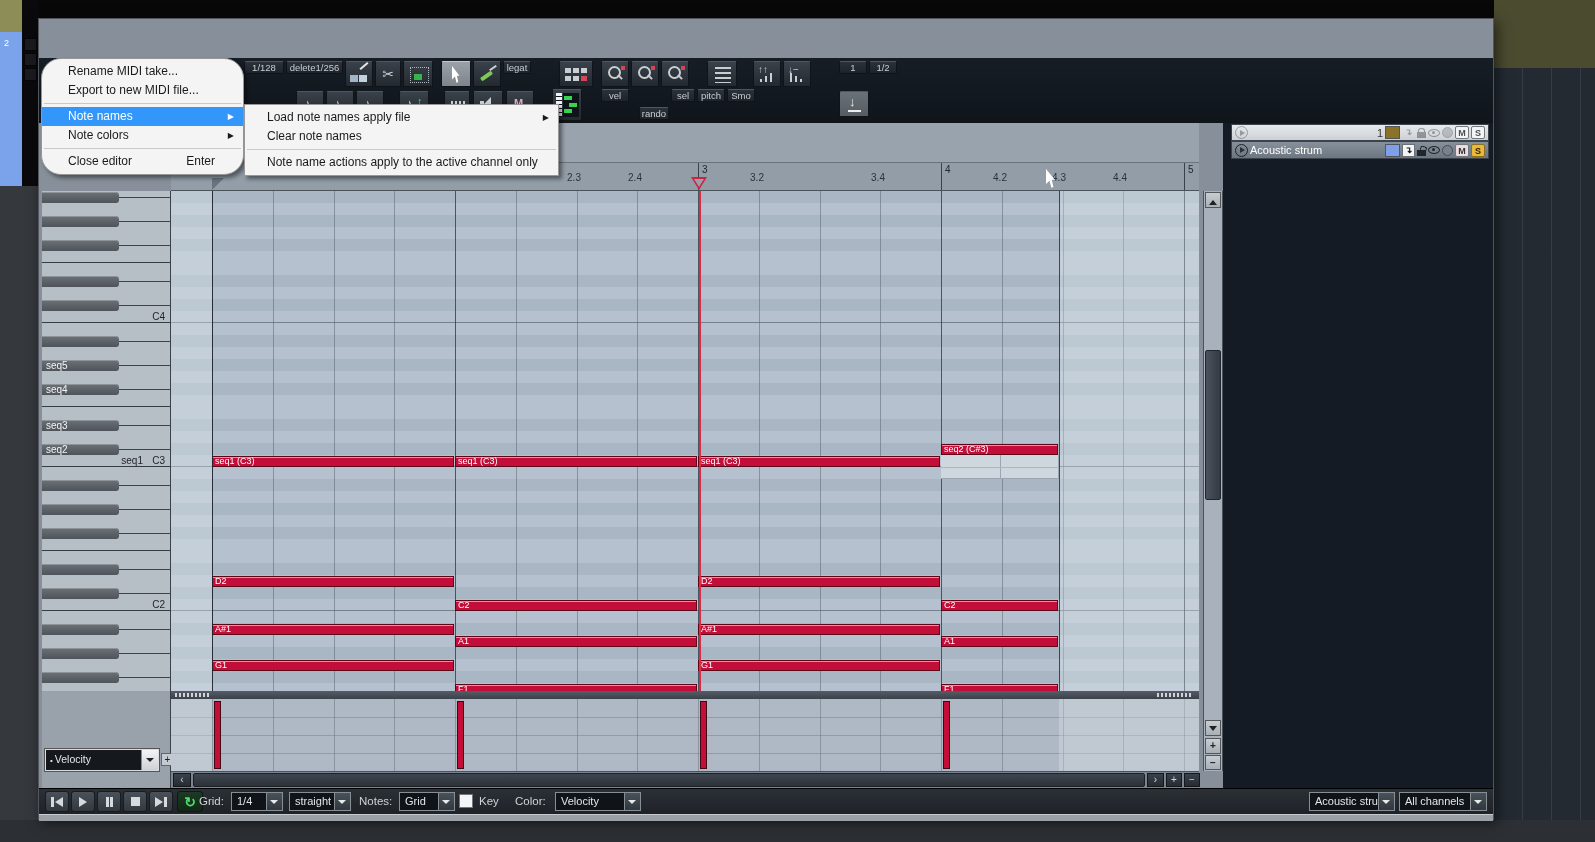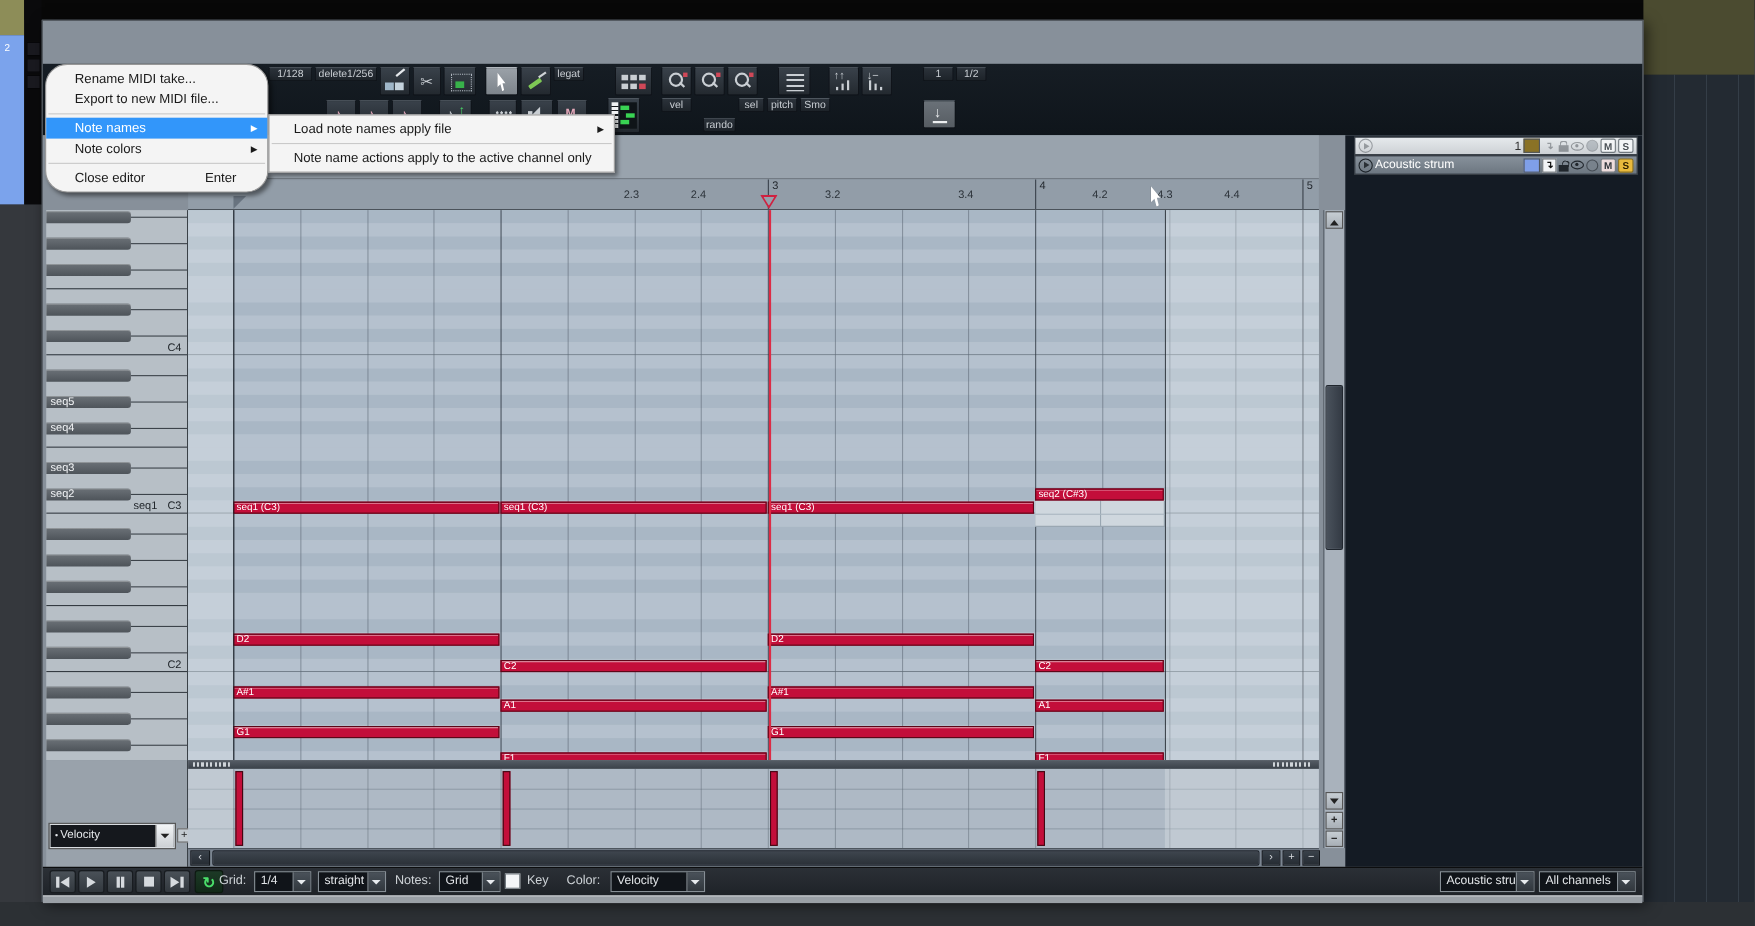--- a/index.html
+++ b/index.html
@@ -593,18 +593,19 @@
       <div class="menu-item"><span>Rename MIDI take...</span></div>
       <div class="menu-item"><span>Export to new MIDI file...</span></div>
       <div class="menu-sep"></div>
       <div class="menu-item menu-hl"><span>Note names</span><span class="sub-arrow">▶</span></div>
       <div class="menu-item"><span>Note colors</span><span class="sub-arrow">▶</span></div>
       <div class="menu-sep"></div>
       <div class="menu-item"><span>Close editor</span><span class="shortcut">Enter</span></div>
     </div>
   <div class="abs menu" id="note-submenu">
       <div class="menu-item"><span>Load note names apply file</span><span class="sub-arrow">▶</span></div>
+      <div class="menu-item"><span>Clear note names</span></div>
       <div class="menu-sep"></div>
       <div class="menu-item"><span>Note name actions apply to the active channel only</span></div>
     </div>
 
   <div class="abs" id="mouse-cursor"></div>
 </div>
 
 </body></html>

